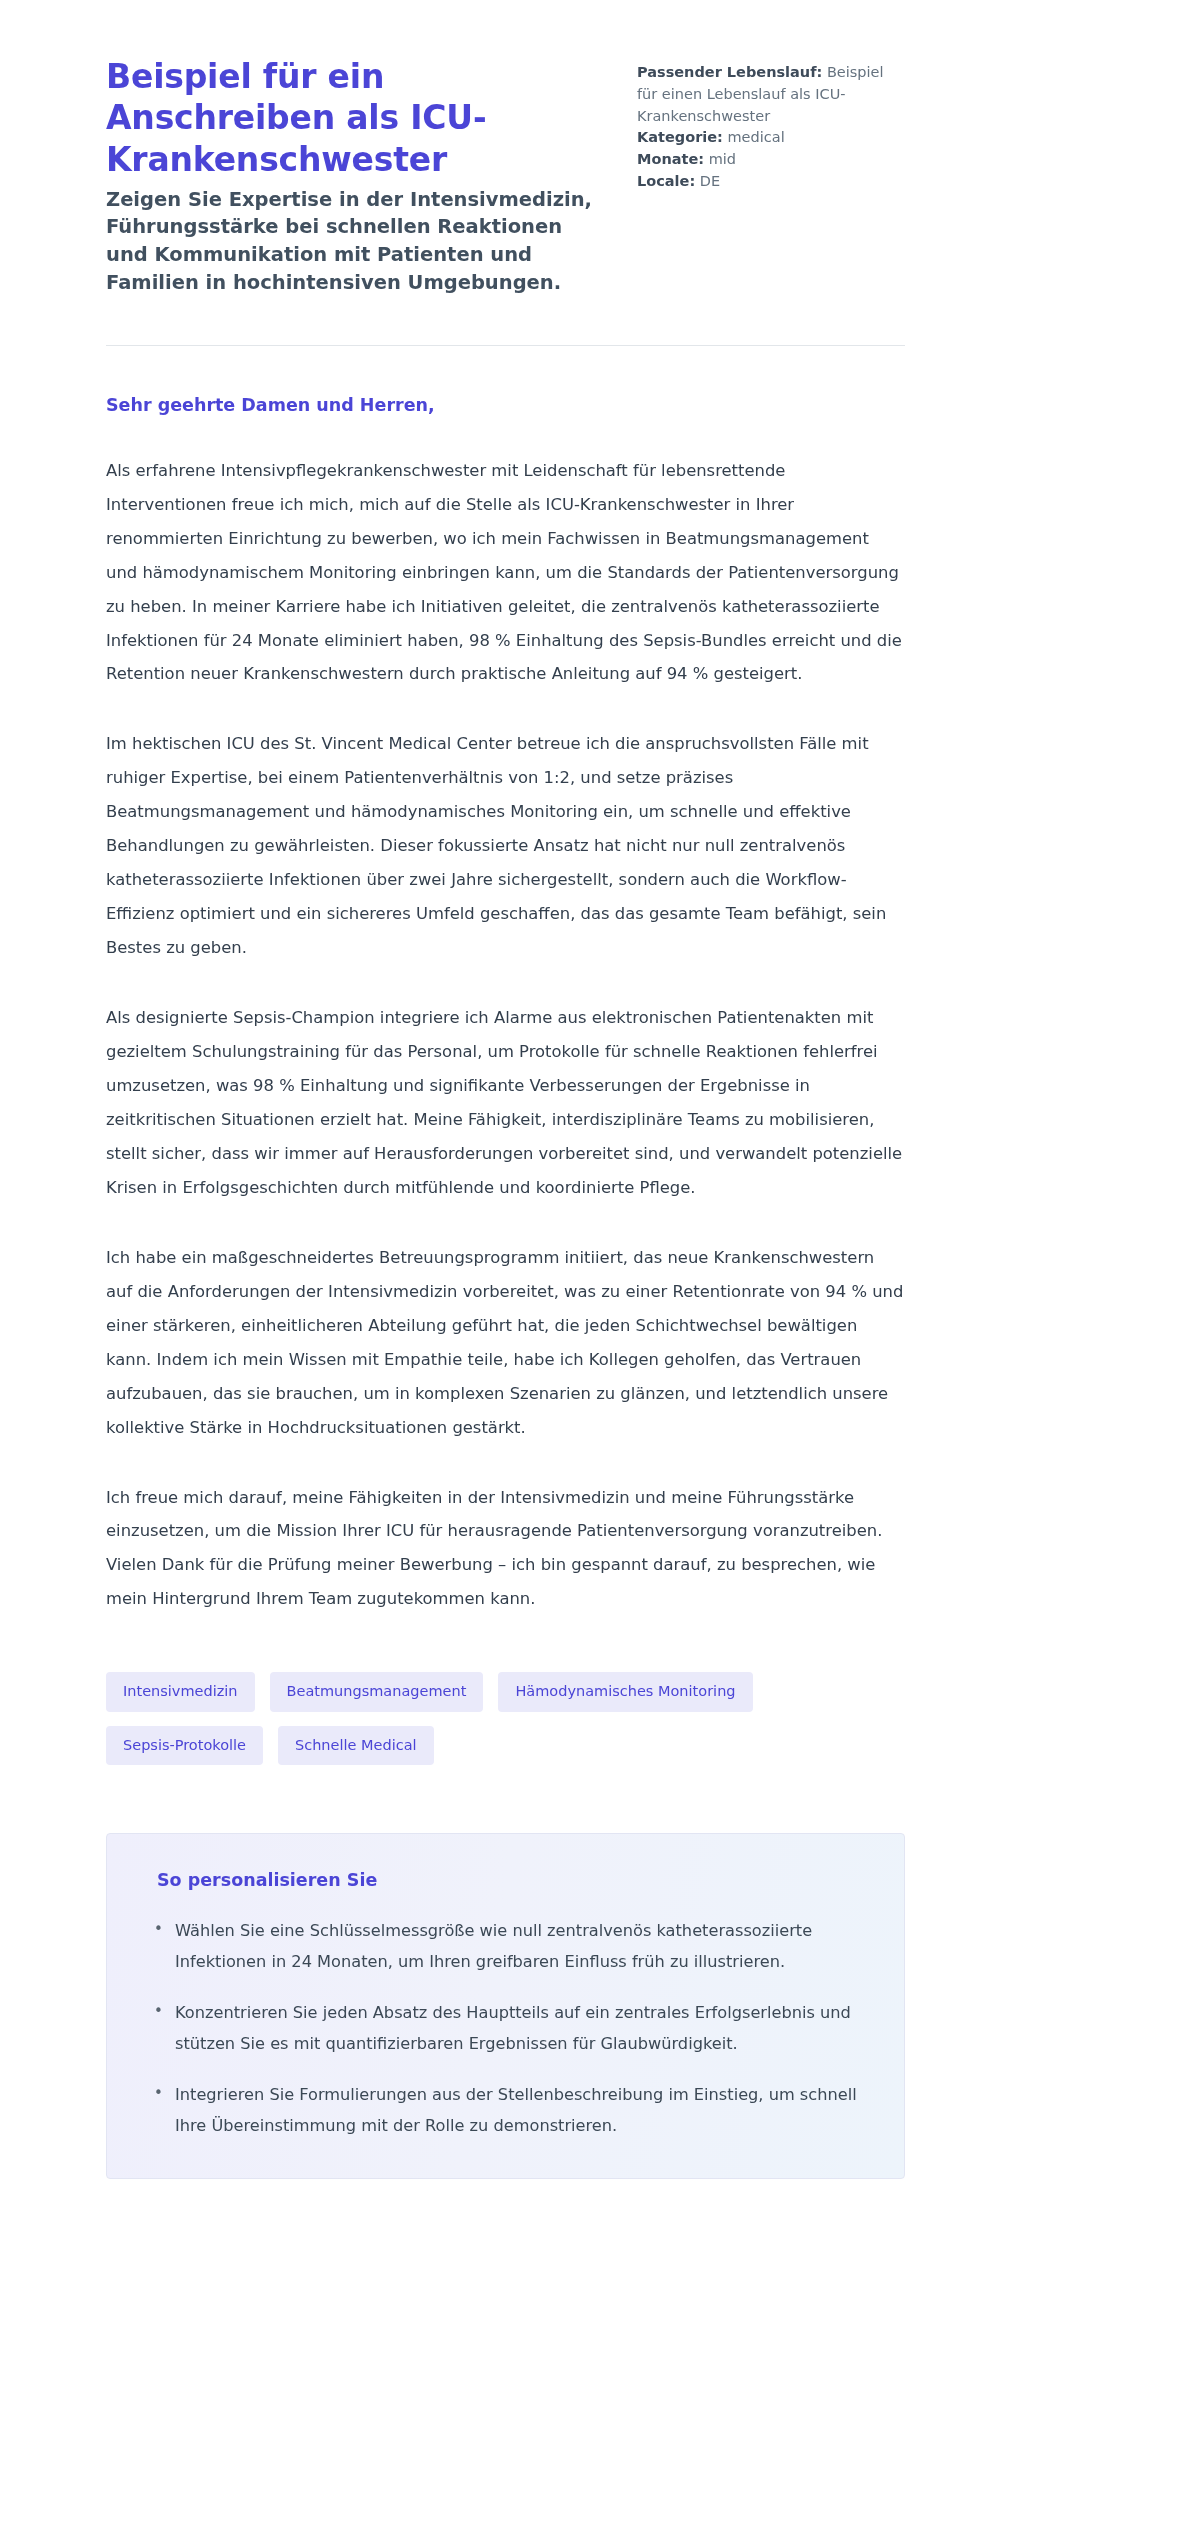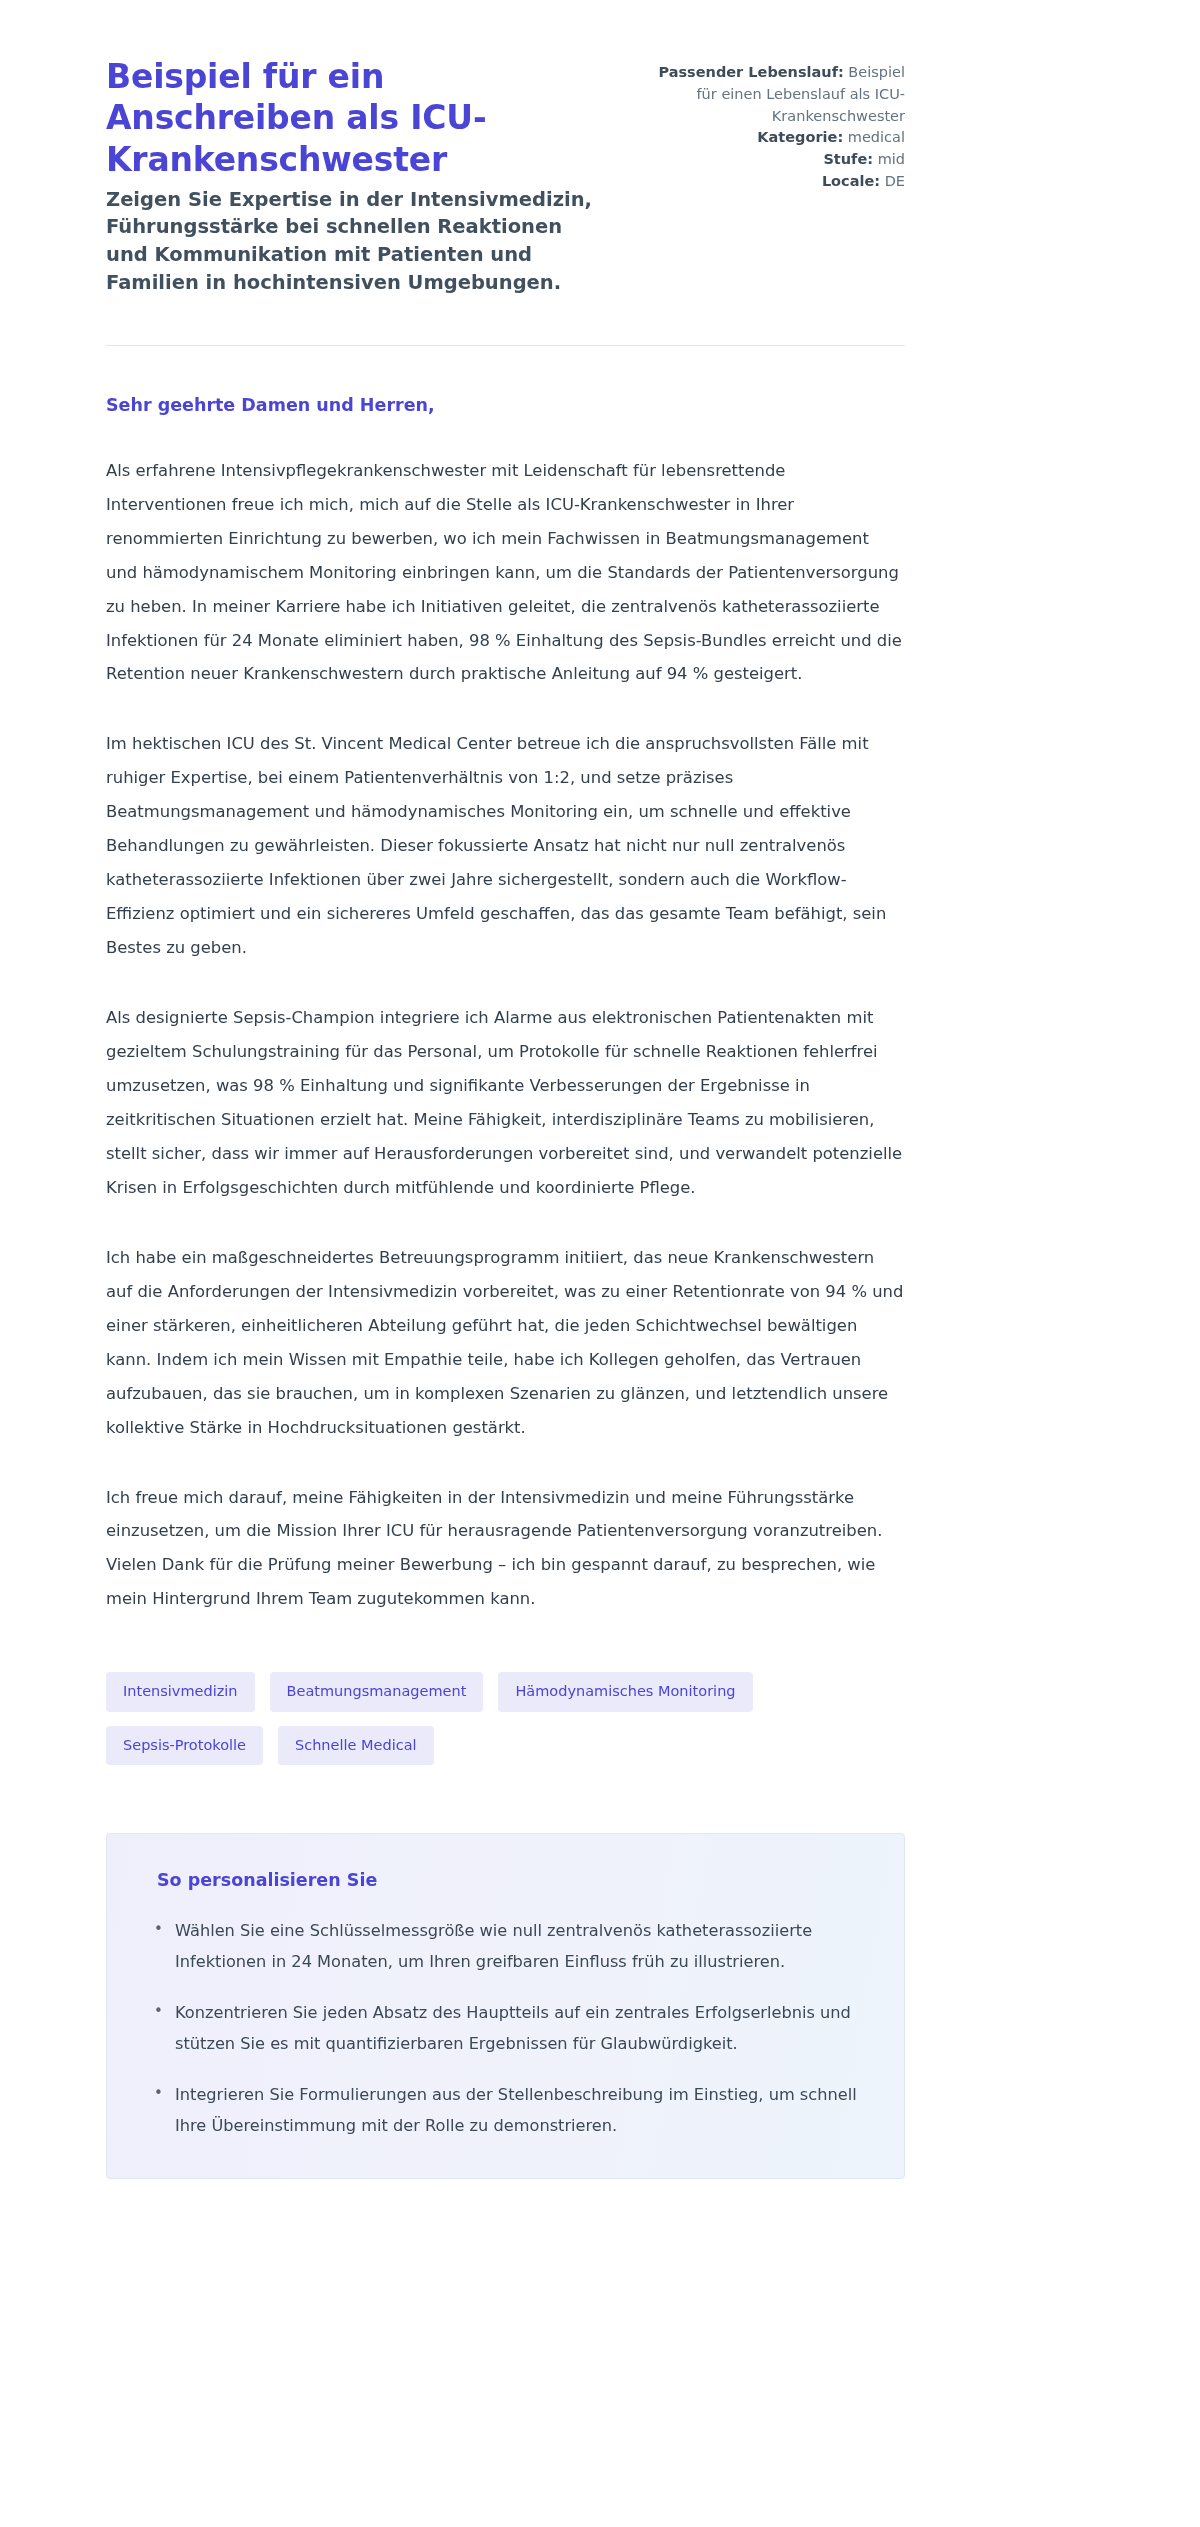--- a/index.html
+++ b/index.html
@@ -44,21 +44,20 @@
     margin: 6px 0 0 0;
     font-size: 19.5px;
     line-height: 1.42;
     font-weight: bold;
     color: #41505f;
   }
 
   .meta {
     flex: 0 0 auto;
     width: 268px;
-    text-align: right;
     font-size: 14.5px;
     line-height: 1.5;
     color: #5d6b7a;
     padding-top: 6px;
   }
   .meta-row { display: block; }
   .meta-label {
     font-weight: bold;
     color: #3e4b5a;
   }
@@ -180,21 +179,21 @@
     <div class="meta">
       <div class="meta-row">
         <span class="meta-label">Passender Lebenslauf:</span>
         <span class="meta-value">Beispiel für einen Lebenslauf als ICU-Krankenschwester</span>
       </div>
       <div class="meta-row">
         <span class="meta-label">Kategorie:</span>
         <span class="meta-value">medical</span>
       </div>
       <div class="meta-row">
-        <span class="meta-label">Stufe:</span>
+        <span class="meta-label">Monate:</span>
         <span class="meta-value">mid</span>
       </div>
       <div class="meta-row">
         <span class="meta-label">Locale:</span>
         <span class="meta-value">DE</span>
       </div>
     </div>
   </div>
 
   <hr class="divider">

